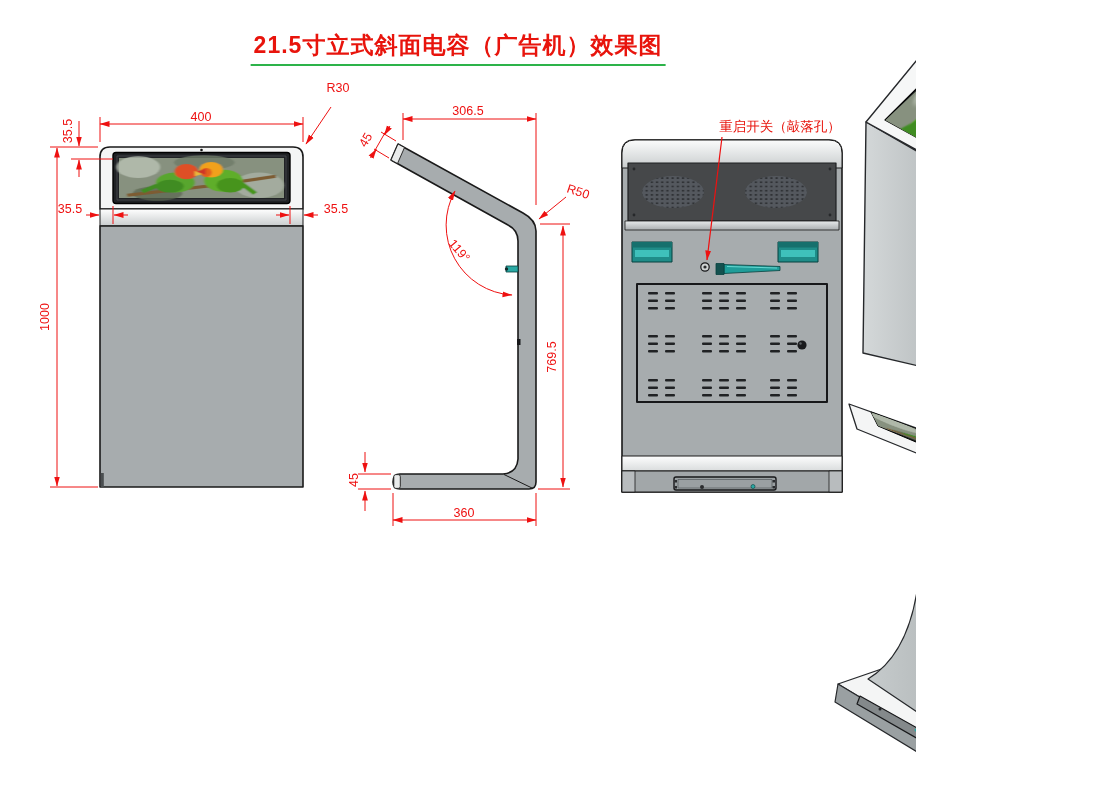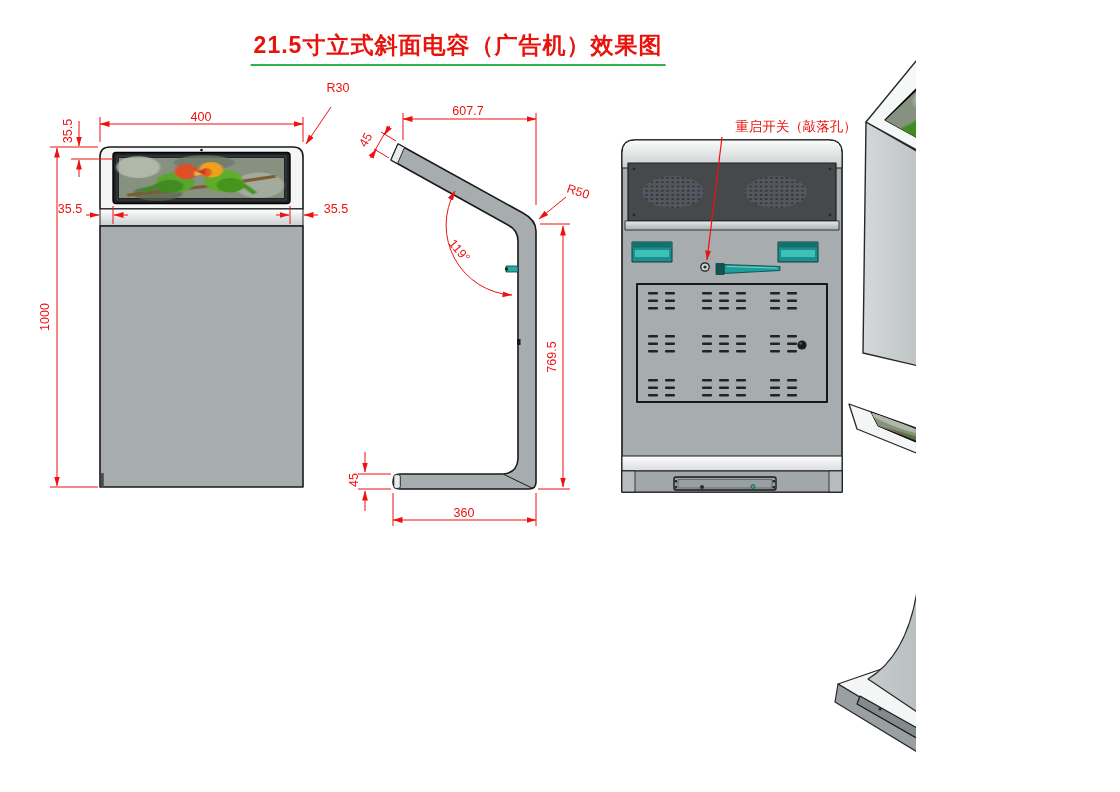--- a/index.html
+++ b/index.html
@@ -6,21 +6,21 @@
   .page{position:relative;width:916px;height:792px;background:#ffffff;overflow:hidden;
         font-family:"Liberation Sans","DejaVu Sans",sans-serif;}
   .page svg{position:absolute;left:0;top:0;}
   .title{position:absolute;top:30px;left:50%;transform:translateX(-50%);
          font-size:23px;font-weight:bold;color:#e8140c;letter-spacing:1px;
          border-bottom:2px solid #2db34a;padding:0 3px 3px 3px;white-space:nowrap;}
   .dim{position:absolute;color:#ee1111;font-size:12.5px;white-space:nowrap;
        transform:translate(-50%,-50%);line-height:1;}
   .dim.r90{transform:translate(-50%,-50%) rotate(-90deg);}
   .anno{position:absolute;color:#e8140c;font-size:13.5px;white-space:nowrap;
-        transform:translate(-50%,-50%);margin-left:16px;}
+        transform:translate(-50%,-50%);}
 </style>
 </head>
 <body>
 
 <div class="page">
 
 <svg width="1120" height="792" viewBox="0 0 1120 792">
 <defs>
   <marker id="ar" markerWidth="11" markerHeight="8" refX="9.5" refY="3.5" orient="auto-start-reverse" markerUnits="userSpaceOnUse">
     <path d="M0,0.6 L10,3.5 L0,6.4 Z" fill="#ee1111"></path>
@@ -379,21 +379,21 @@
 
 <div class="title">21.5寸立式斜面电容（广告机）效果图</div>
 
 <div class="dim" style="left:201px;top:117px">400</div>
 <div class="dim" style="left:338px;top:88px">R30</div>
 <div class="dim r90" style="left:68px;top:131px">35.5</div>
 <div class="dim" style="left:70px;top:209px">35.5</div>
 <div class="dim" style="left:336px;top:209px">35.5</div>
 <div class="dim r90" style="left:45px;top:317px">1000</div>
 
-<div class="dim" style="left:468px;top:111px">607.7</div>
+<div class="dim" style="left:468px;top:111px">306.5</div>
 <div class="dim" style="left:366px;top:140px;transform:translate(-50%,-50%) rotate(-60deg)">45</div>
 <div class="dim" style="left:459px;top:251px;transform:translate(-50%,-50%) rotate(50deg)">119°</div>
 <div class="dim" style="left:578px;top:192px;transform:translate(-50%,-50%) rotate(18deg)">R50</div>
 <div class="dim r90" style="left:552px;top:357px">769.5</div>
 <div class="dim r90" style="left:354px;top:480px">45</div>
 <div class="dim" style="left:464px;top:513px">360</div>
 
 <div class="anno" style="left:780px;top:127px">重启开关（敲落孔）</div>
 
 </div>

